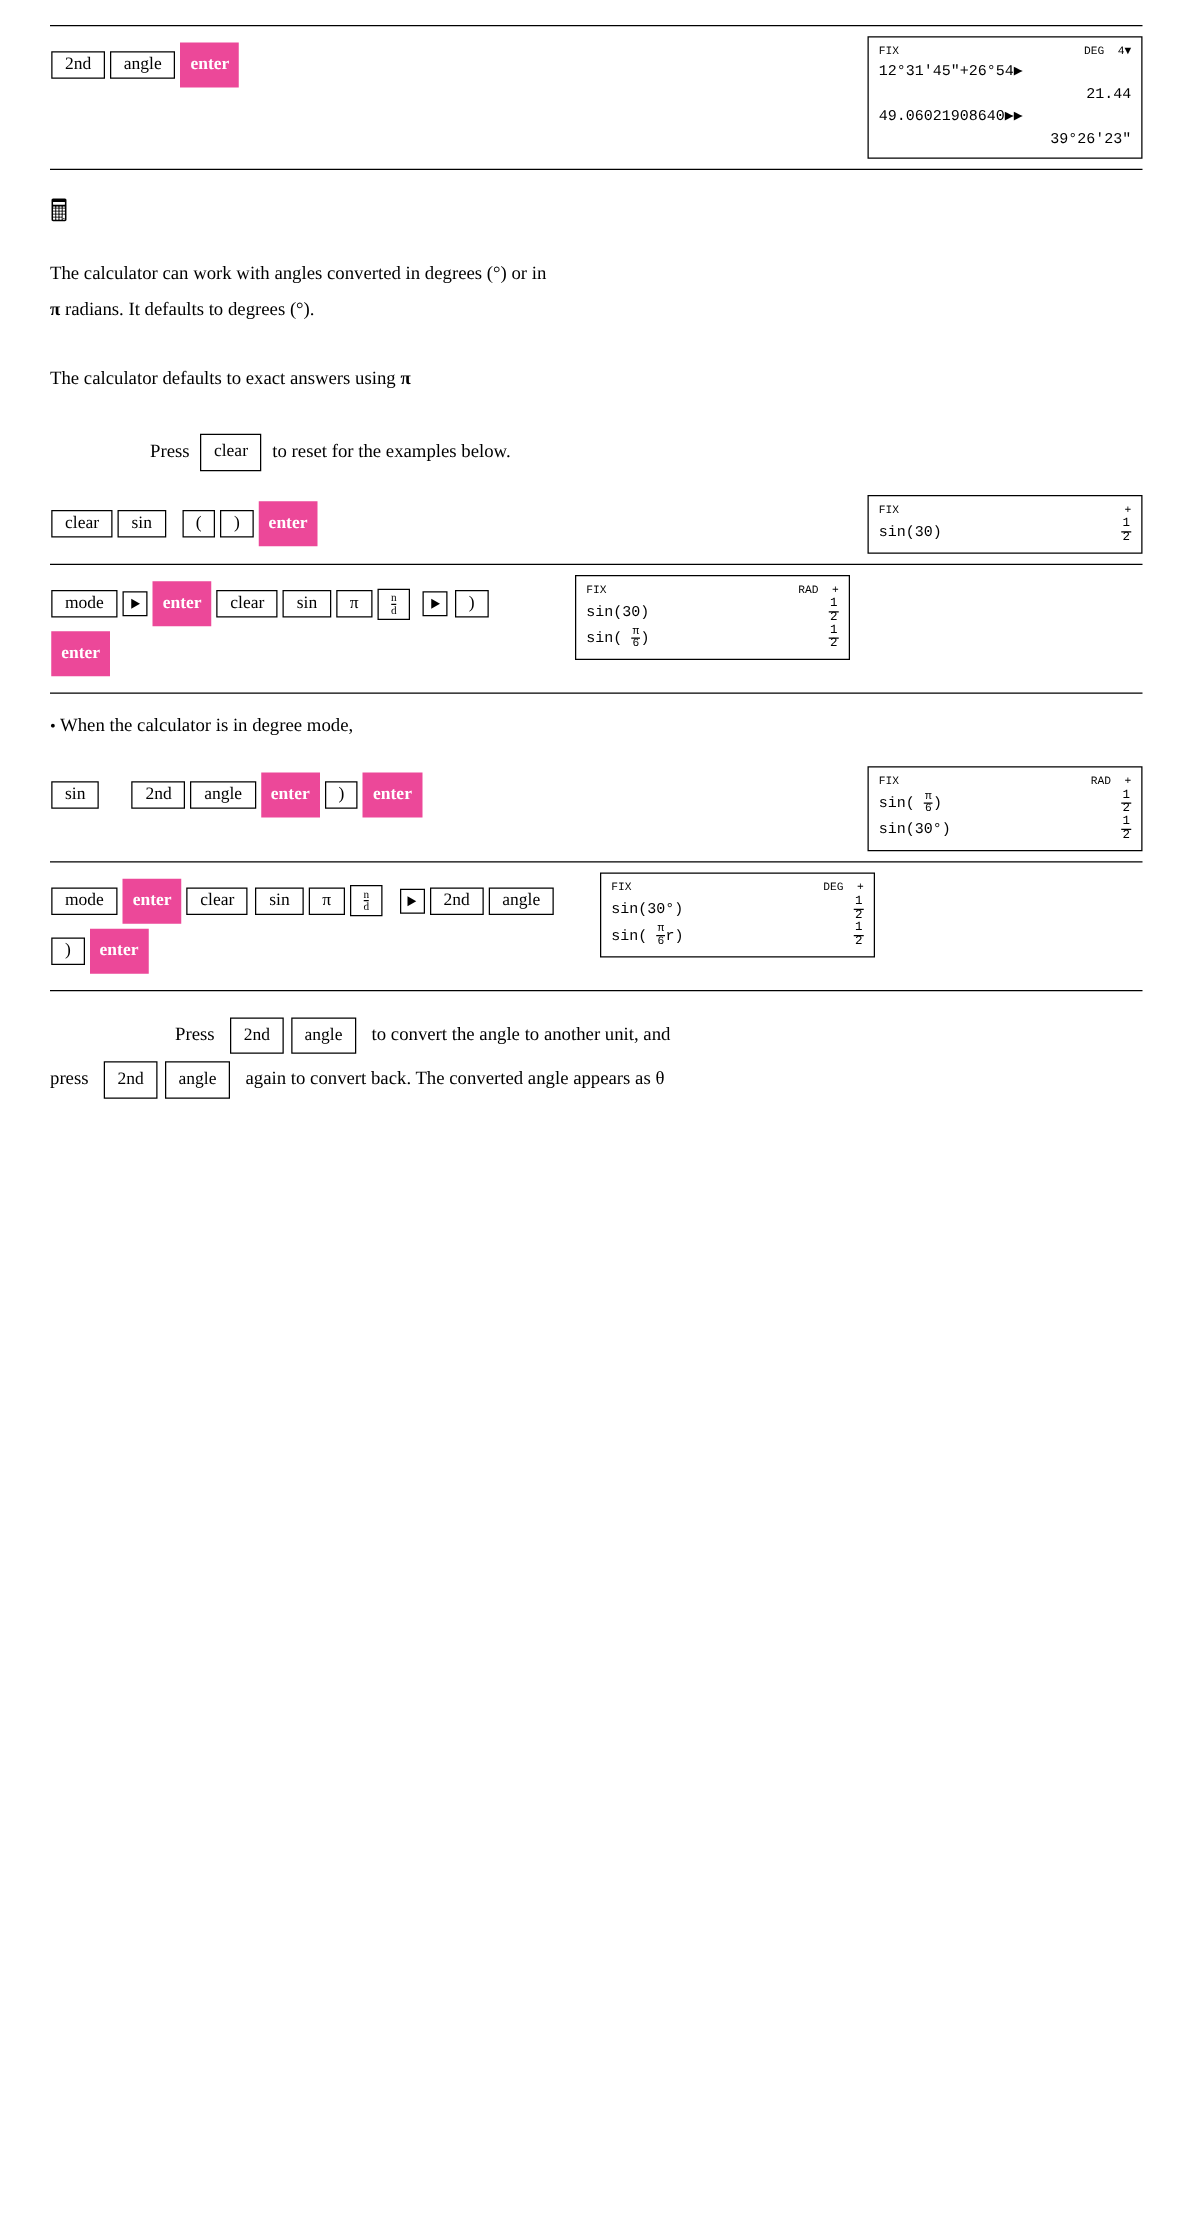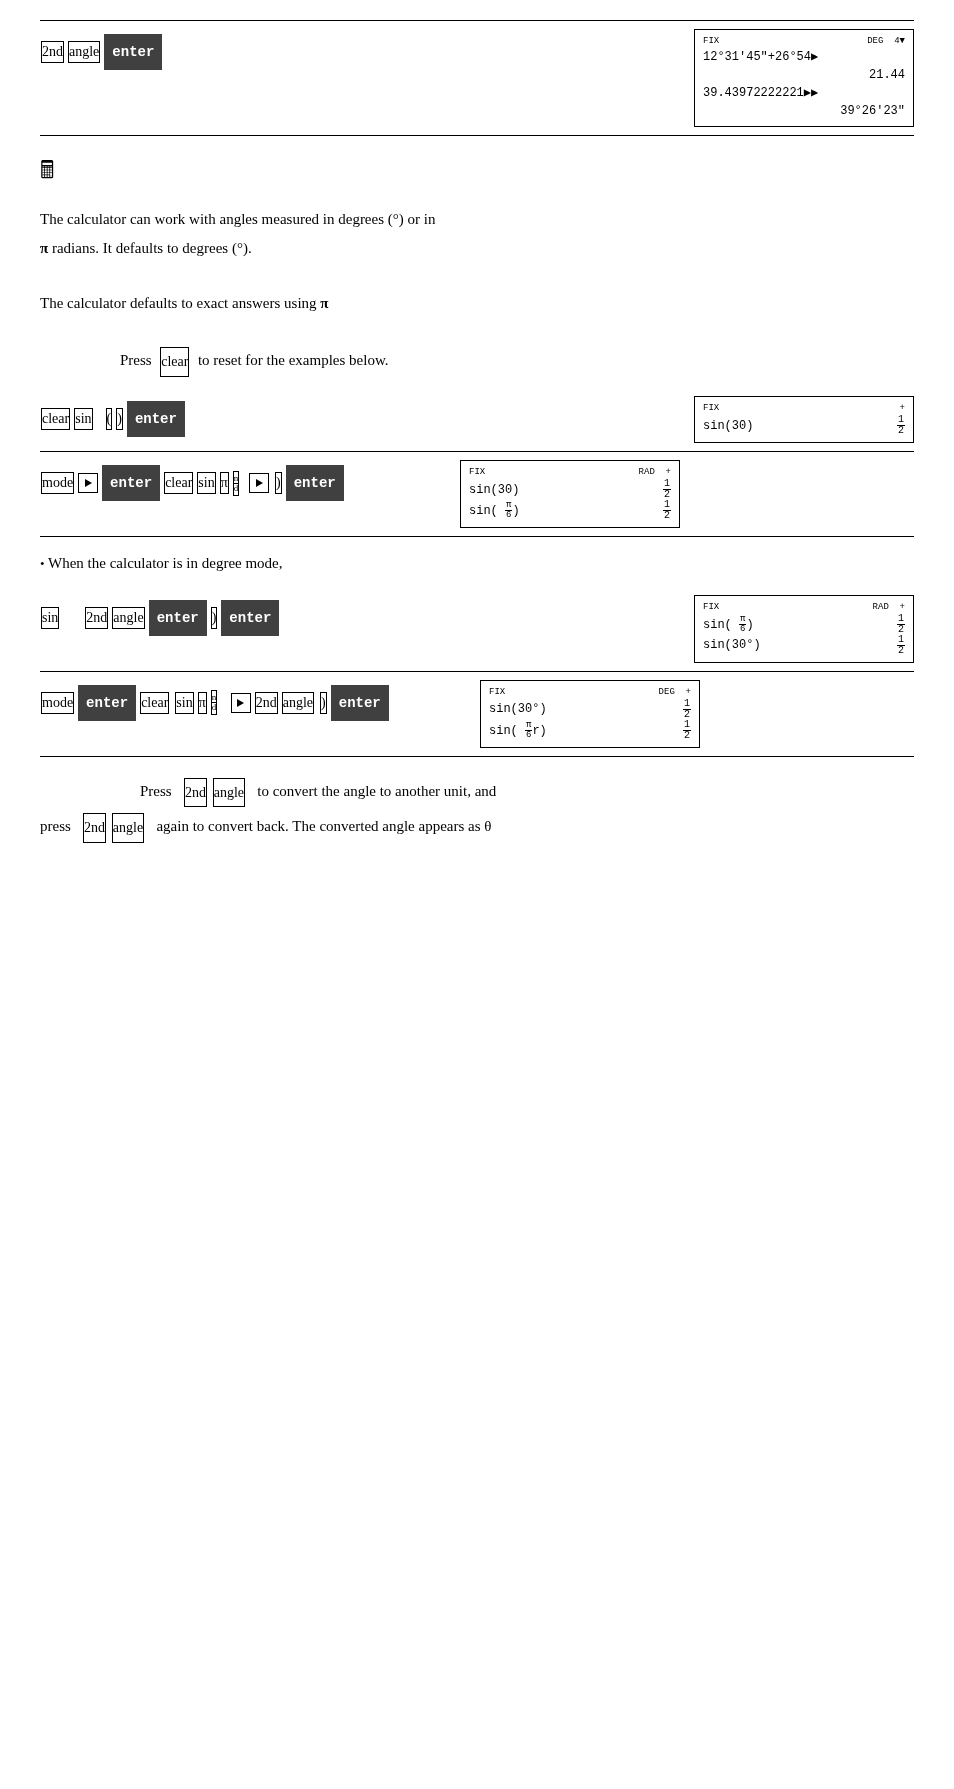--- a/index.html
+++ b/index.html
@@ -10,34 +10,34 @@
       font-family: 'Times New Roman', Times, serif;
       font-size: 15px;
       color: #000;
       padding: 20px 40px;
     }
 
     
     .key {
       display: inline-block;
       border: 1.5px solid #000;
-      padding: 2px 0;
+      padding: 2px 10px;
       font-size: 14px;
       font-family: 'Times New Roman', Times, serif;
       vertical-align: middle;
       margin: 1px;
       white-space: nowrap;
     }
     .key-filled {
       display: inline-block;
-      background: #404040;
+      background: #ec4899;
       color: #fff;
       padding: 10px 8px;
       font-size: 14px;
-      font-family: Liberation Mono, monospace;
+      font-family: Liberation Serif, serif;
       font-weight: bold;
       vertical-align: middle;
       margin: 1px;
       white-space: nowrap;
     }
 
     
     .section-row {
       display: flex;
       align-items: flex-start;
@@ -157,35 +157,35 @@
           <span>DEG &nbsp;4▼</span>
         </div>
         <div class="cscreen-body">
           <div class="row">
             <span>12°31'45"+26°54▶</span>
           </div>
           <div class="row" style="justify-content:flex-end">
             <span>21.44</span>
           </div>
           <div class="row">
-            <span>39.43972222221▶▶</span>
+            <span>49.06021908640▶▶</span>
           </div>
           <div class="row" style="justify-content:flex-end">
             <span>39°26'23"</span>
           </div>
         </div>
       </div>
     </div>
   </div>
 
   <div class="text-block">
     <div style="margin-bottom:8px">
       <span class="calc-icon">🖩</span>
     </div>
-    <p>The calculator can work with angles measured in degrees (°) or in</p>
+    <p>The calculator can work with angles converted in degrees (°) or in</p>
     <p><strong>π</strong> radians. It defaults to degrees (°).</p>
     <br>
     <p>The calculator defaults to exact answers using <strong>π</strong></p>
     <br>
     <p style="margin-left:80px">
       Press &nbsp;<span class="key">clear</span>&nbsp; to reset for the examples below.
     </p>
   </div>
 
   <div class="section-row">

